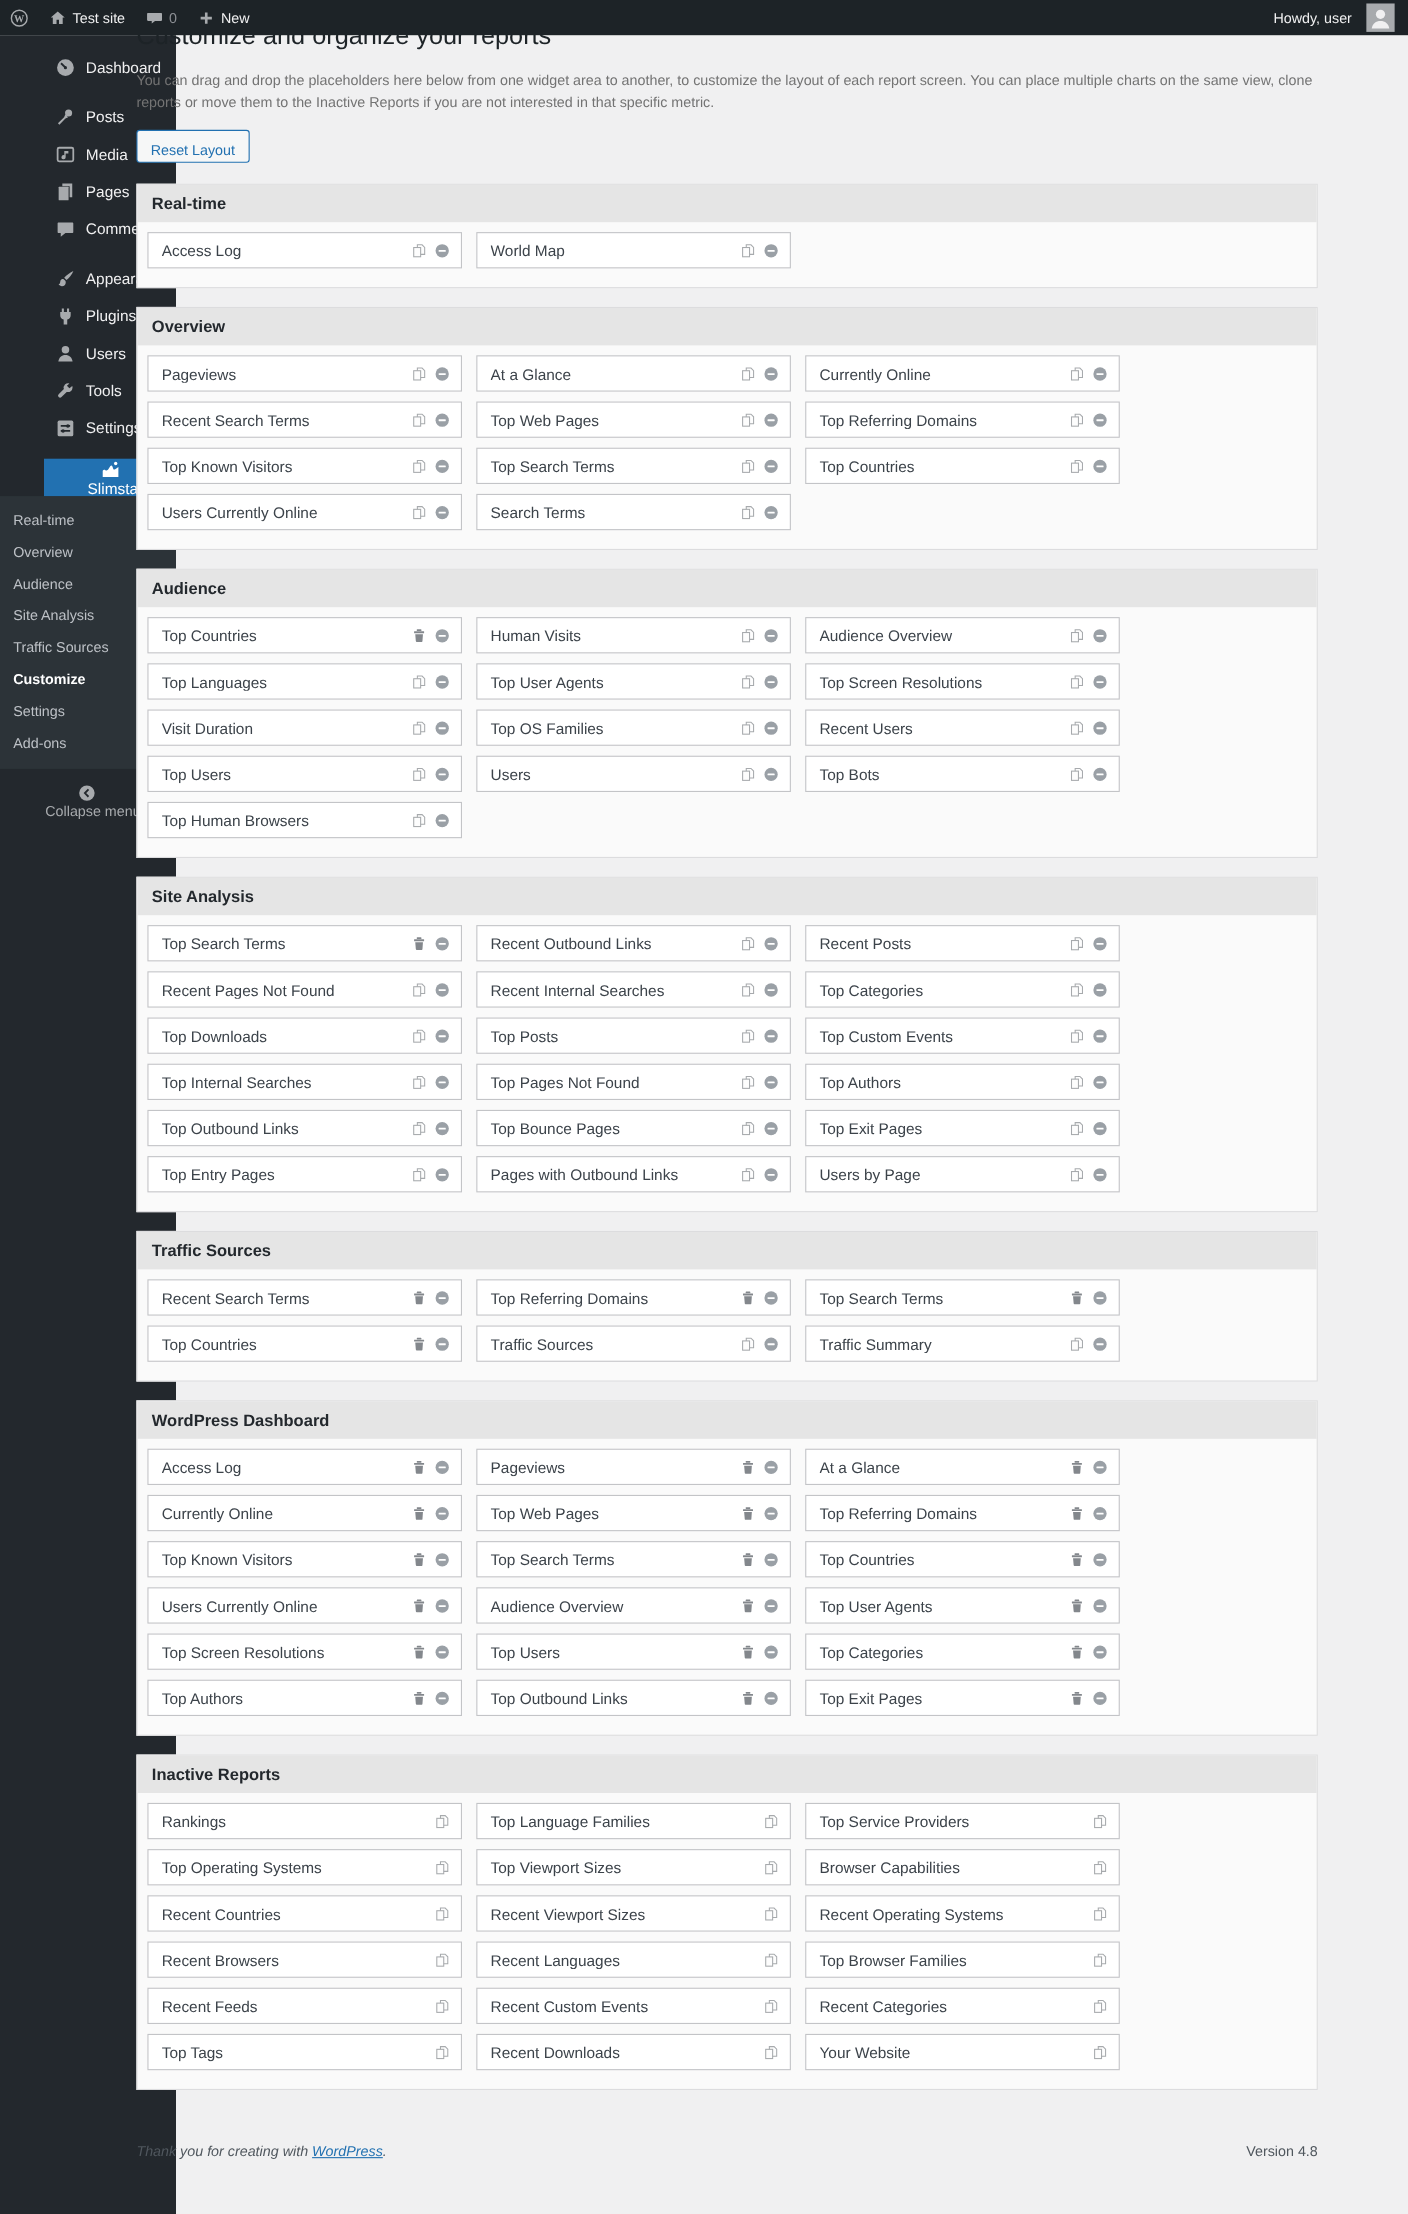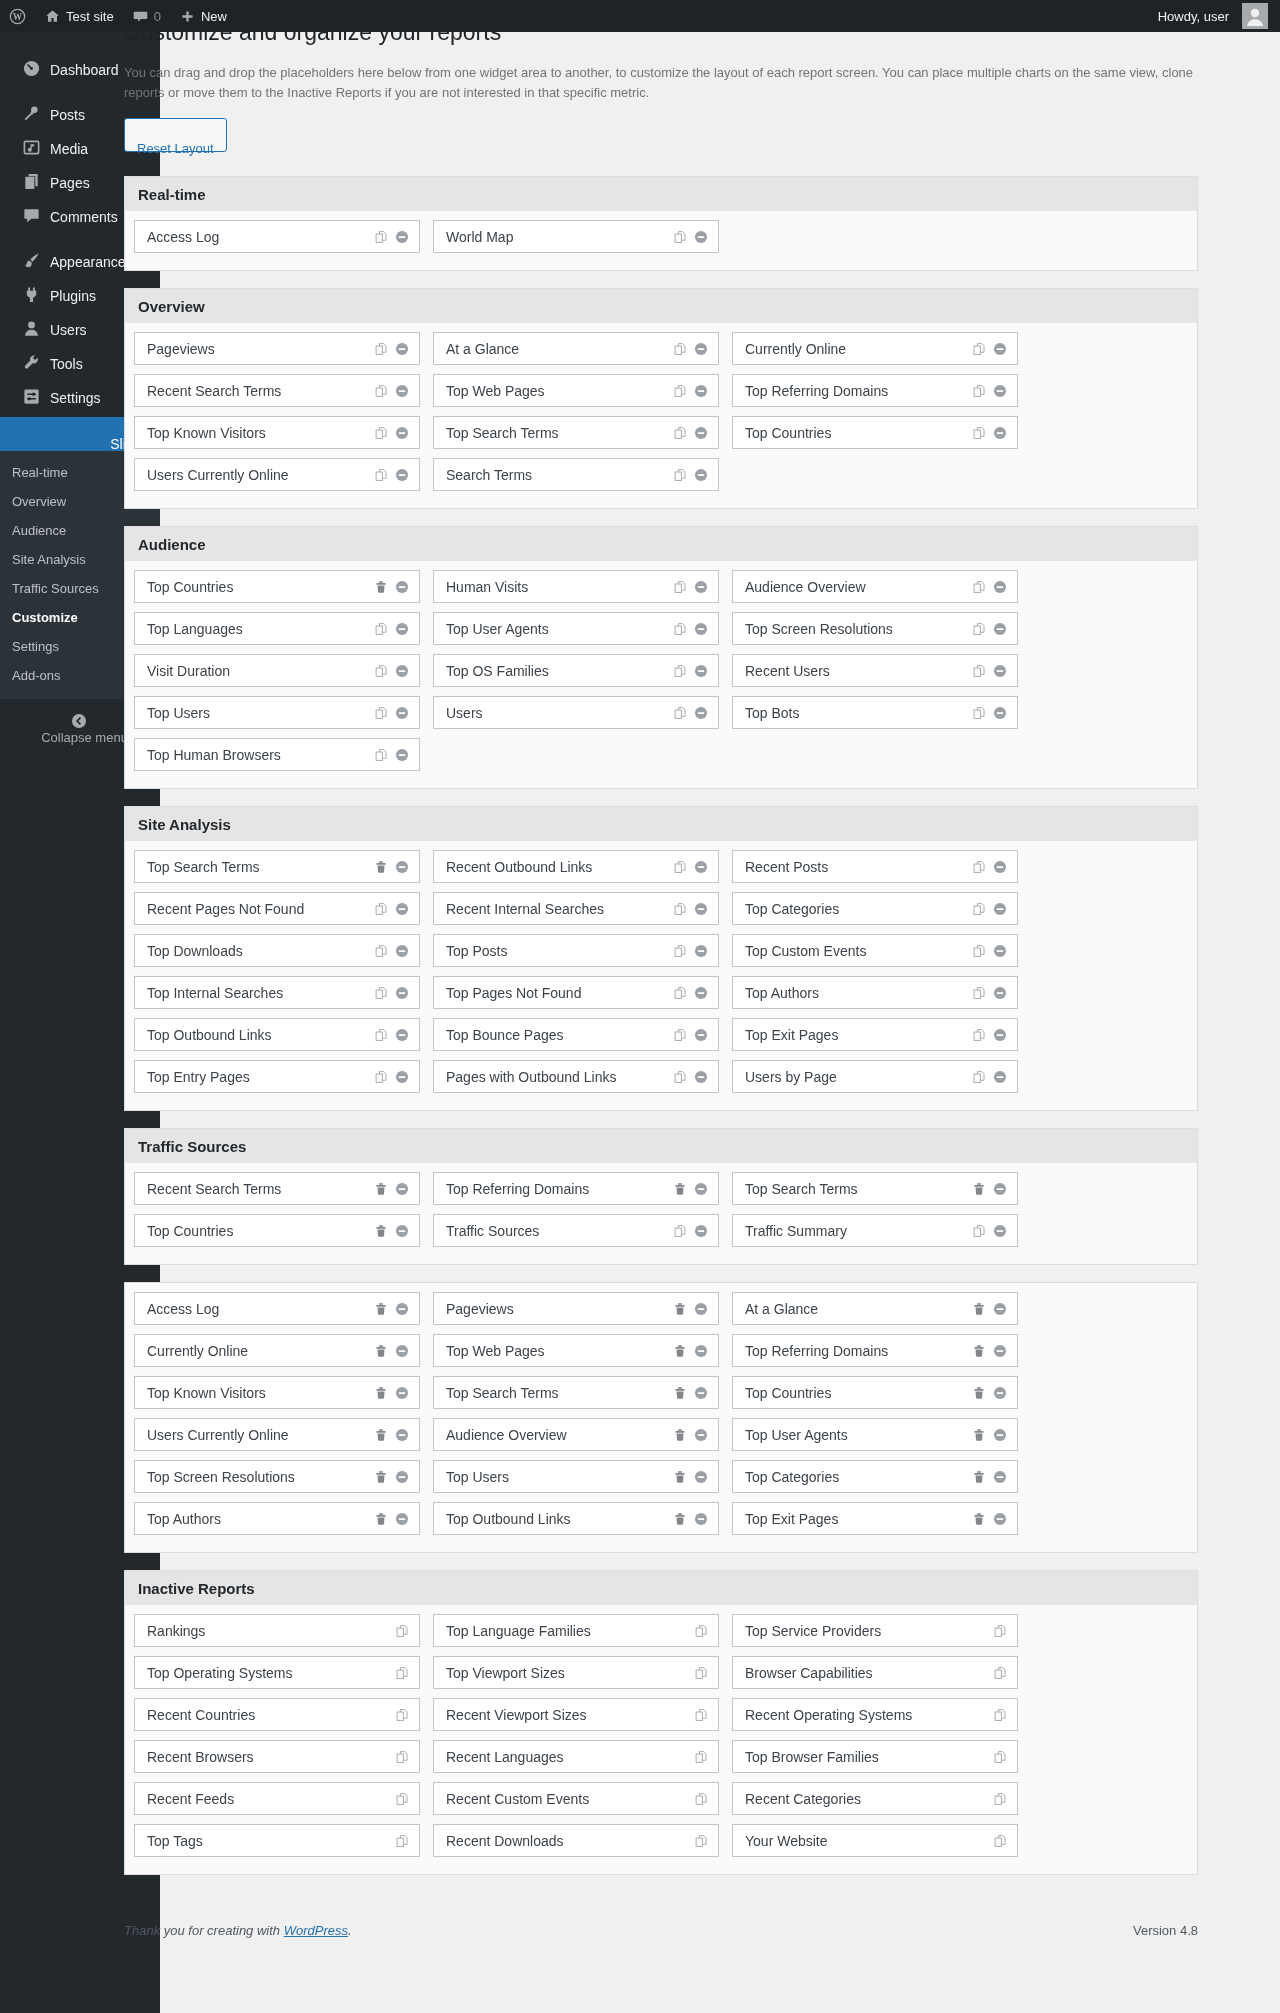--- a/index.html
+++ b/index.html
@@ -25,22 +25,22 @@
   #ab-howdy { padding-right:12px;text-align:center; }
   .avatar { width:26px; height:26px; margin-left:8px; display:block; }
   .avatar svg { display:block; }
 
   
   #adminmenu {
     position:absolute; top:32px; left:0; width:160px; height:1981px;
     background:#23282d; padding-top:12px; font-size:14px; color:#f0f0f1;
   }
   .menu-item {
-    position:relative; display:flex; align-items:flex-end; height:34px;
-    padding-left:21px; cursor:pointer; color:#f0f0f1;
+    position:relative; display:flex; align-items:center; height:34px;
+    padding-left:9px; cursor:pointer; color:#f0f0f1;margin-left:40px;
   }
   .menu-item .micon { width:20px; height:20px; margin-right:9px; color:#a7aaad; display:flex; align-items:center; justify-content:center; }
   .menu-item .micon svg { width:19px; height:19px; }
   .menu-item.gap { margin-top:11px; }
   .menu-item.active { background:#2271b1; color:#fff;flex-direction:column; }
   .menu-item.active .micon { color:#fff; }
   .menu-item.active::after {
     content:""; position:absolute; right:0; top:50%; margin-top:-8px;
     border:8px solid transparent; border-right-color:#f0f0f1;
   }
@@ -65,21 +65,21 @@
     font-size:13px; color:#646970; cursor:pointer;
   }
   #help-tab .caret { width:0; height:0; border:4px solid transparent; border-top:5px solid #787c82; margin-top:4px; }
   h1 {
     margin:0; font-size:23px; font-weight:400; color:#1d2327; line-height:29px;
   }
   .desc {
     margin:16px 0 0; max-width:1090px; font-size:13px; line-height:20px; color:#737373;
   }
   .button-secondary {
-    margin-top:15px; display:inline-block; height:30px; padding:16px 12px;
+    margin-top:15px; display:inline-block; height:30px; padding:4px 12px;
     background:#f6f7f7; border:1px solid #2271b1; border-radius:3px;
     color:#2271b1; font-size:13px; line-height:28px; cursor:pointer;
     font-family:inherit;
   }
 
   
   #sections { margin-top:19px; width:1074px; }
   .section { margin-bottom:17px; border:1px solid #dcdcde; background:#fafafa; }
   .section-header {
     height:34px; background:#e5e5e5; display:flex; align-items:center;
@@ -1166,20 +1166,21 @@
                 <svg viewBox="0 0 16 16">
                   <circle cx="8" cy="8" r="6.9" fill="#9aa0a6"></circle>
                   <rect x="4.3" y="7.1" width="7.4" height="1.9" rx="0.4" fill="#fff"></rect>
                 </svg>
               </span>
             </span>
           </div>
         </div>
       </div>
       <div class="section">
+        <div class="section-header">WordPress Dashboard</div>
         <div class="section-body">
           <div class="widget">
             <span class="wlabel">Access Log</span>
             <span class="actions">
               <span>
                 <svg viewBox="0 0 16 16" fill="#83878c">
                   <rect x="5.6" y="1.3" width="4.8" height="1.8" rx="0.4"></rect>
                   <rect x="2.8" y="3.4" width="10.4" height="1.9" rx="0.3"></rect>
                   <path d="M4 6.3h8l-.5 7.2c0 .6-.5 1-1 1H5.6c-.6 0-1-.4-1-1z"></path>
                 </svg>

